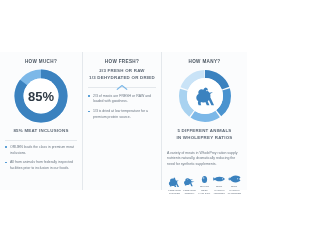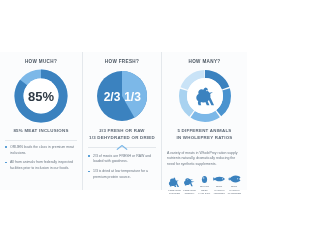--- a/index.html
+++ b/index.html
@@ -151,28 +151,20 @@
         <li>
           <span class="dot"></span>
           <span>All from animals from federally inspected facilities prior to inclusion in our foods.</span>
         </li>
       </ul>
     </div>
 
     <div class="col col-2">
       <div class="heading">HOW FRESH?</div>
 
-      <div class="chart-wrap">
-        <svg width="56" height="56" viewBox="0 0 56 56" role="img">
-          <circle cx="28" cy="28" r="25" fill="#3b82bf"></circle>
-          <path d="M28 28 L28 3 A25 25 0 0 1 40.5 49.65 Z" fill="#7cb8e8"></path>
-          <text class="pie-label" x="18" y="32.5" text-anchor="middle">2/3</text>
-          <text class="pie-label" x="38.5" y="32.5" text-anchor="middle">1/3</text>
-        </svg>
-      </div>
 
       <div class="caption">
         <div>2/3 FRESH OR RAW</div>
         <div>1/3 DEHYDRATED OR DRIED</div>
       </div>
 
       <div class="col-rule"></div>
       <div class="chevron">
         <svg width="11" height="5" viewBox="0 0 11 5">
           <path d="M0.5 4.5 L5.5 0.5 L10.5 4.5" fill="none" stroke="#7cb8e8" stroke-width="1.1" stroke-linecap="round" stroke-linejoin="round"></path>

